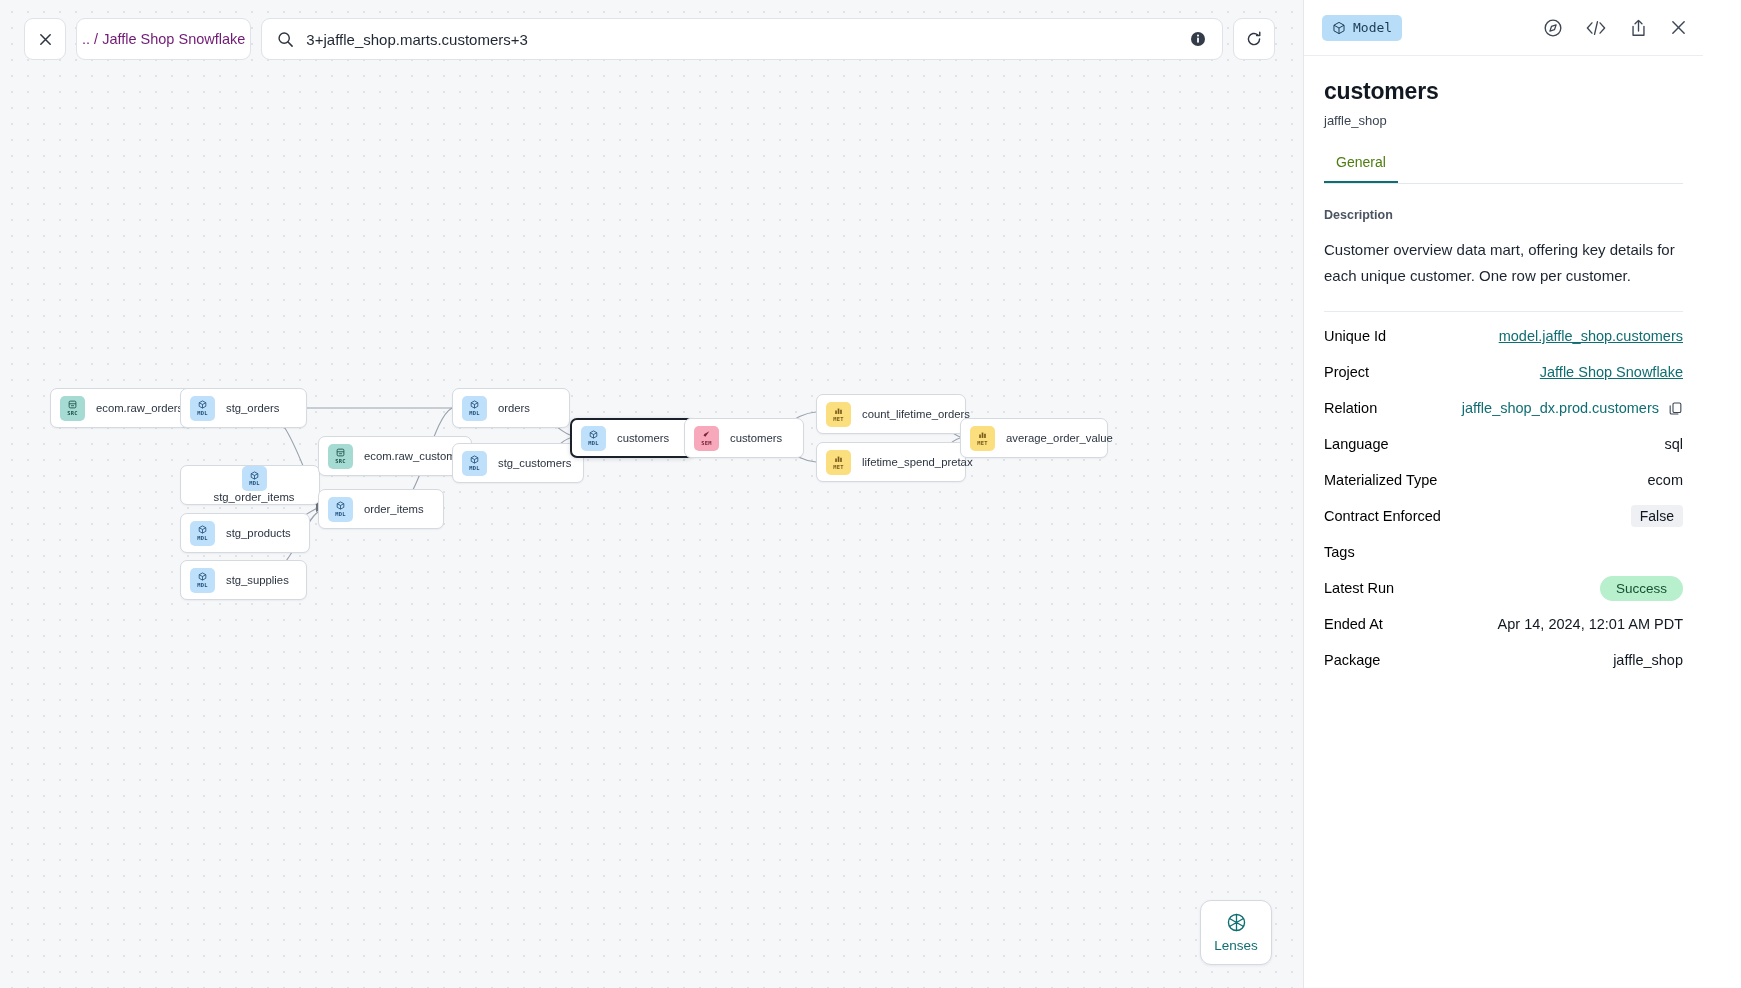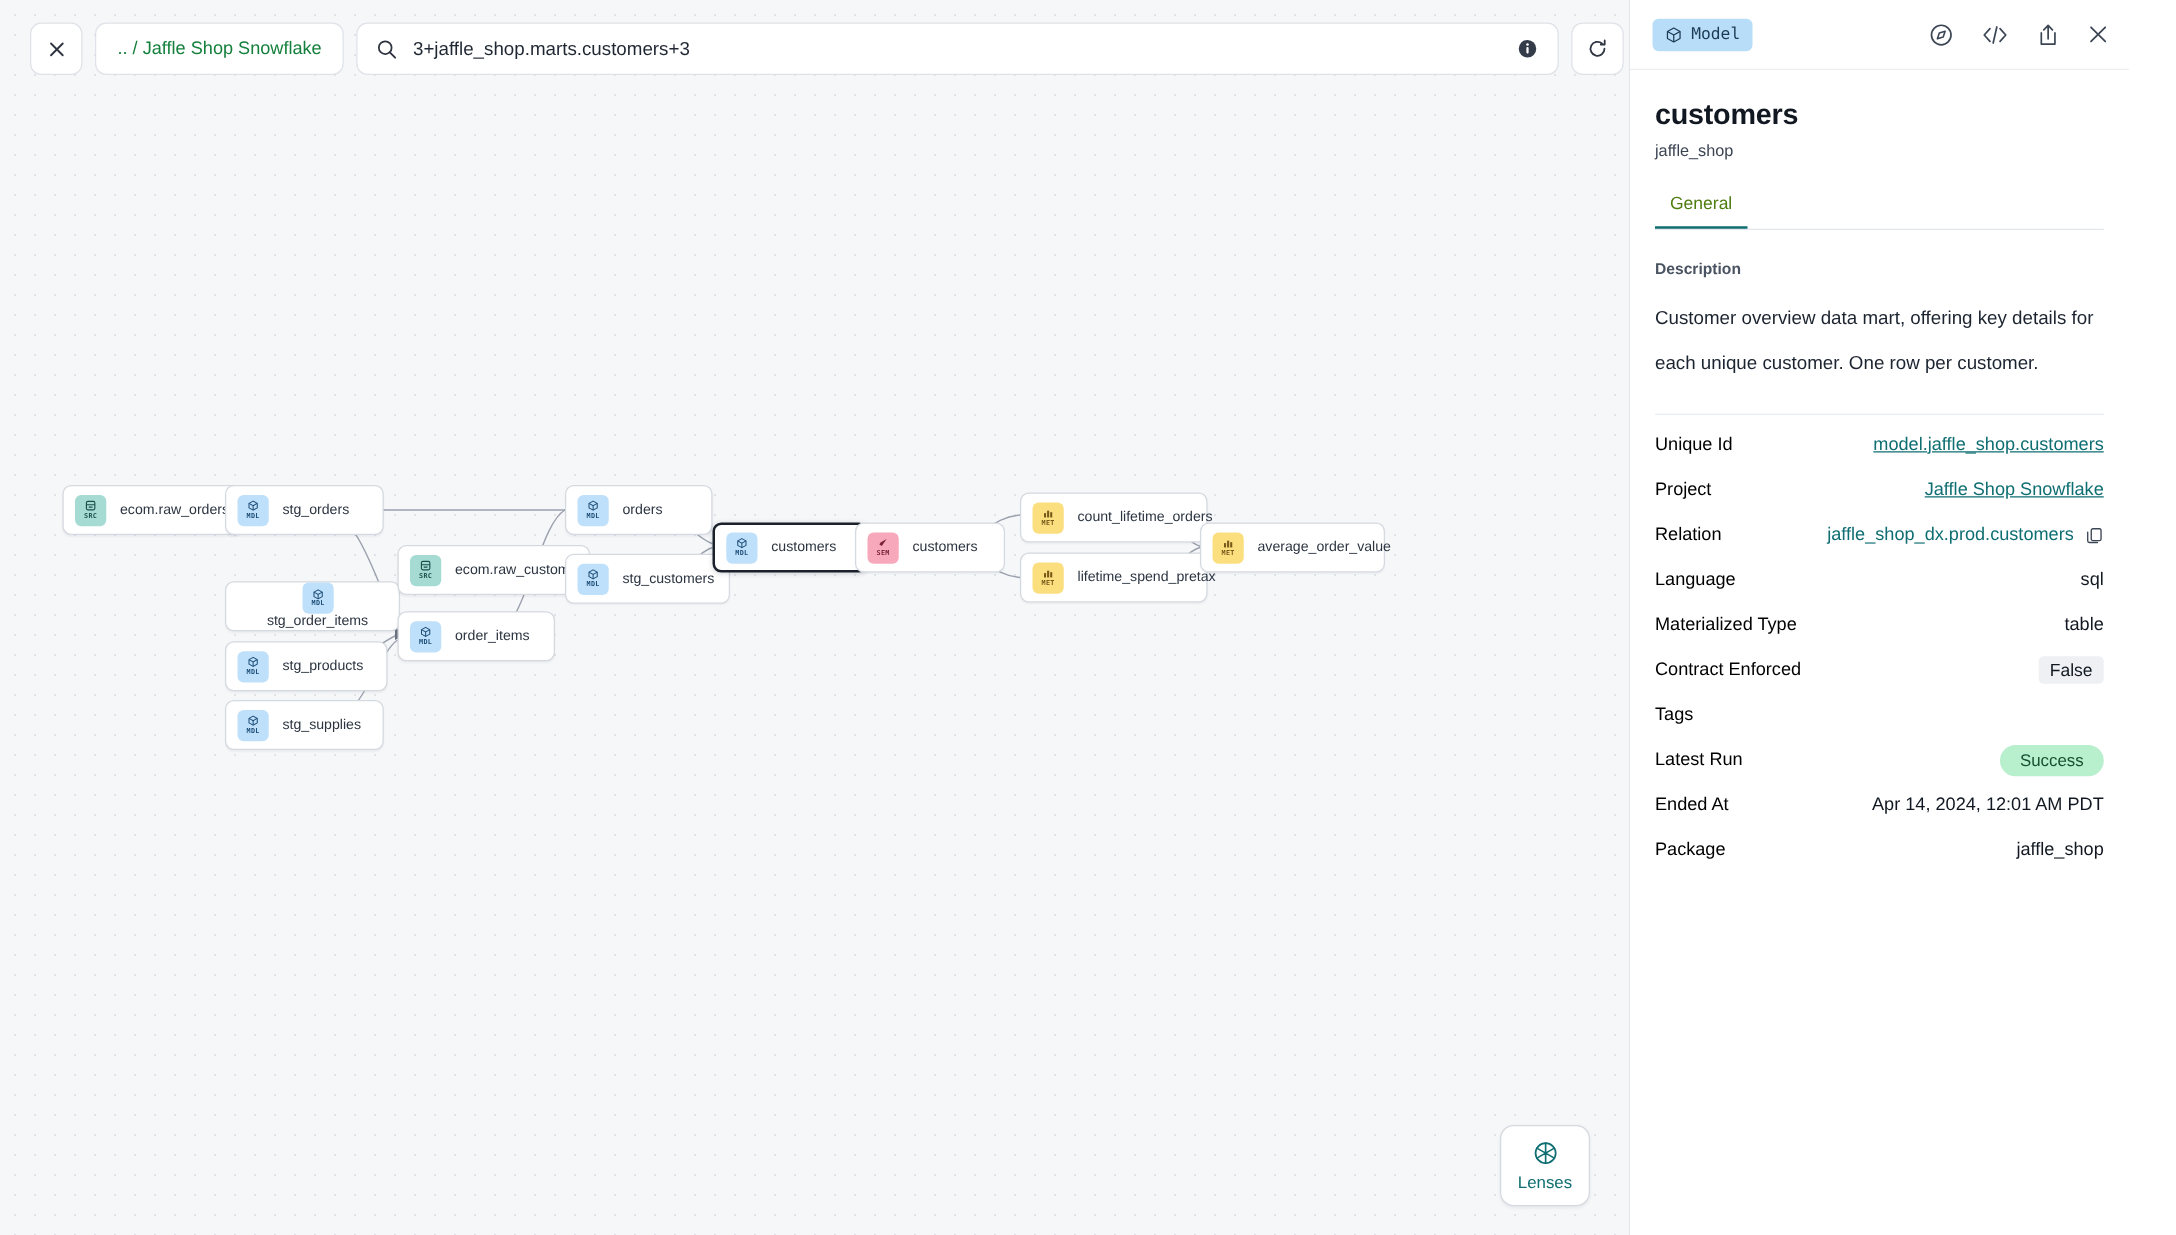--- a/index.html
+++ b/index.html
@@ -23,21 +23,21 @@
   }
 
   
   #toolbar { position: absolute; top: 18px; left: 24px; display: flex; align-items: center; gap: 10px; }
   .tb-btn {
     height: 42px; background: #fff; border: 1px solid #dfe2e8; border-radius: 9px;
     display: flex; align-items: center; justify-content: center;
     color: #2e3440; cursor: pointer;
   }
   #close-btn { width: 42px; }
-  #breadcrumb-btn { padding: 0 17px; font-size: 14.5px; color: #15803d; white-space: nowrap; }
+  #breadcrumb-btn { padding: 0 5px; font-size: 14.5px; color: #701a75; white-space: nowrap; }
   #search-wrap {
     position: relative; width: 962px; height: 42px; background: #fff;
     border: 1px solid #dfe2e8; border-radius: 9px; display: flex; align-items: center;
   }
   #search-icon { margin-left: 15px; margin-right: 12px; display: flex; }
   #search-input {
     flex: 1; border: none; outline: none; background: transparent;
     font-family: "Liberation Sans", sans-serif; font-size: 15px; color: #1f2733;
   }
   #info-icon { margin-right: 16px; display: flex; cursor: pointer; }
@@ -100,21 +100,21 @@
   #panel-subtitle { font-size: 13px; color: #3b4453; margin-top: 8px; }
 
   #tabs { margin: 26px 20px 0 20px; border-bottom: 1px solid #e4e7ec; display: flex; }
   .tab {
     font-size: 14px; color: #4d7c0f; padding: 0 12px 11px 12px;
     border-bottom: 2.5px solid #0f6e72; cursor: pointer; font-weight: 500;
   }
 
   #panel-body { padding: 24px 20px 0 20px; overflow: hidden; }
   #desc-label { font-size: 12.5px; color: #4a5361; font-weight: bold; }
-  #desc-text { margin-top: 15px; font-size: 15px; line-height: 36px; color: #1c2430; }
+  #desc-text { margin-top: 15px; font-size: 15px; line-height: 26px; color: #1c2430; }
   #divider { height: 1px; background: #e7eaee; margin: 22px 0 6px 0; }
 
   .row { display: flex; align-items: center; justify-content: space-between; min-height: 36px; padding: 0; }
   .row-label { font-size: 14.5px; color: #000000; }
   .row-value { font-size: 14.5px; color: #111821; text-align: right; }
   .row-value.link { color: #0f6e72; text-decoration: underline; cursor: pointer; }
   .row-value.plain-link { color: #0f6e72; }
   .row-value.chip {
     background: #eef0f3; border-radius: 4px; padding: 3px 9px; font-size: 14px;
   }
@@ -409,21 +409,21 @@
                 </svg>
               </span>
             </div>
           </div>
           <div class="row">
             <div class="row-label">Language</div>
             <div class="row-value">sql</div>
           </div>
           <div class="row">
             <div class="row-label">Materialized Type</div>
-            <div class="row-value">table</div>
+            <div class="row-value">ecom</div>
           </div>
           <div class="row">
             <div class="row-label">Contract Enforced</div>
             <div class="row-value chip">False</div>
           </div>
           <div class="row">
             <div class="row-label">Tags</div>
             <div class="row-value"></div>
           </div>
           <div class="row">

